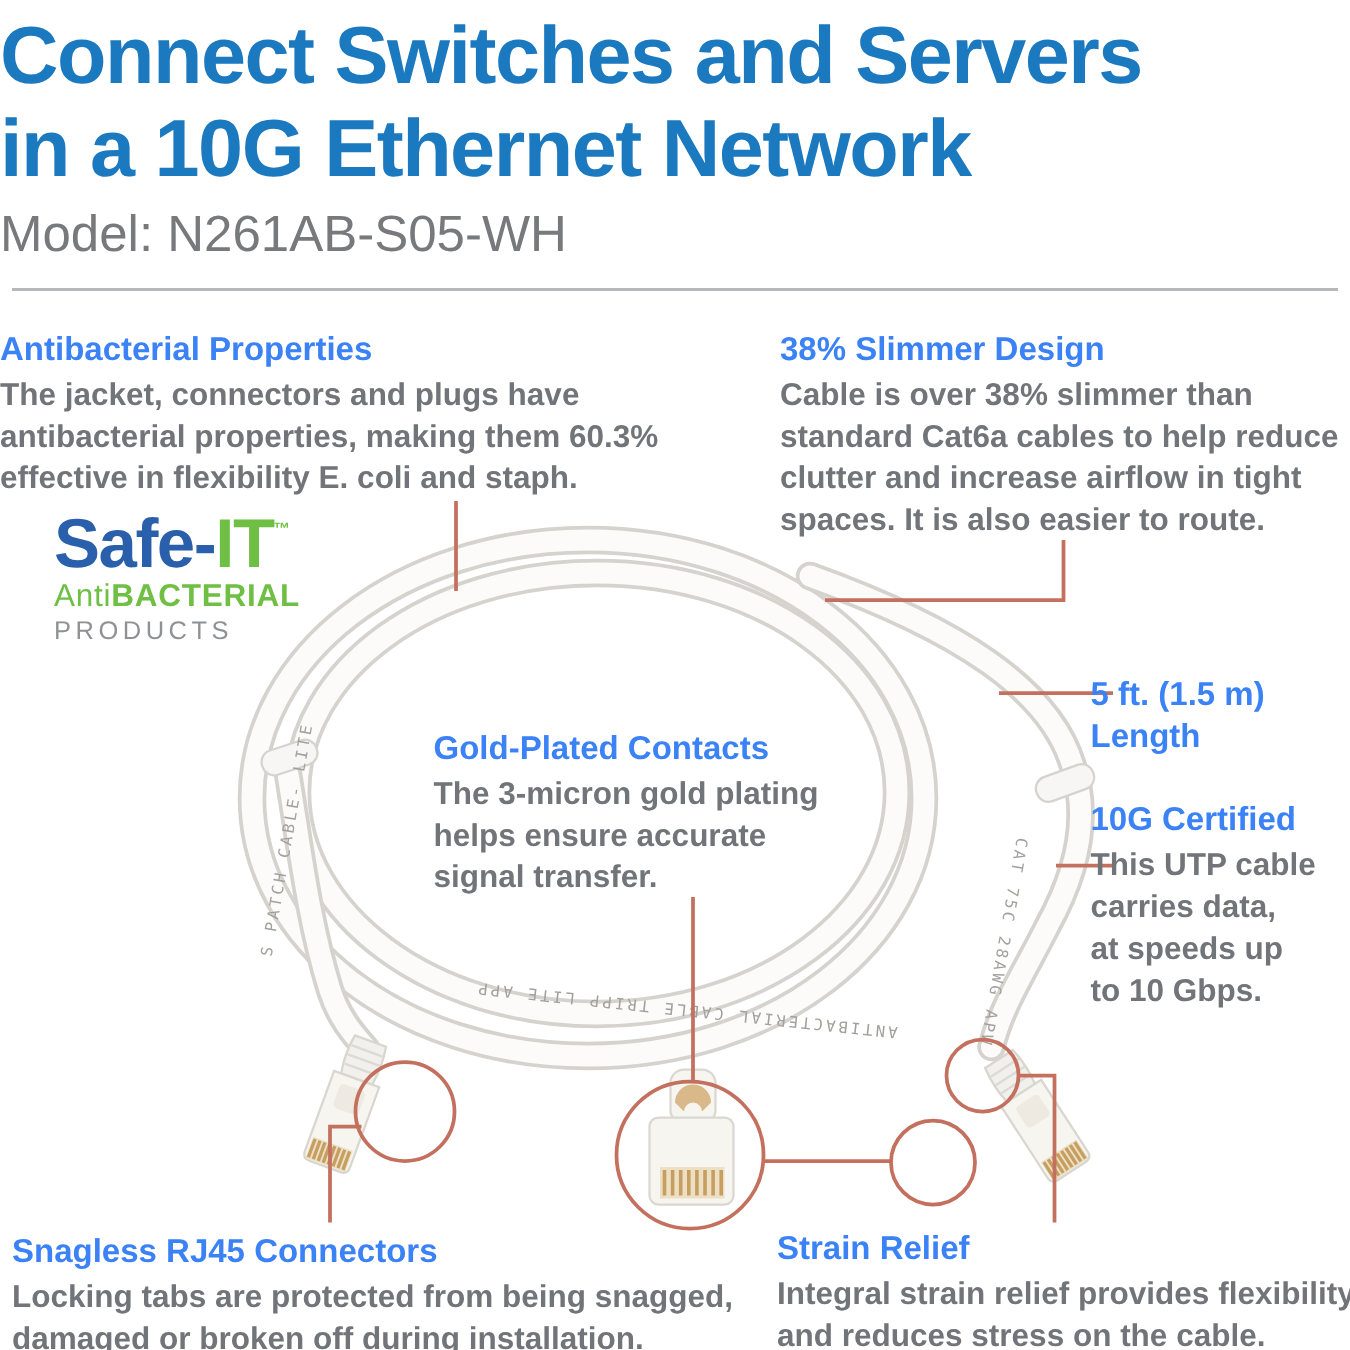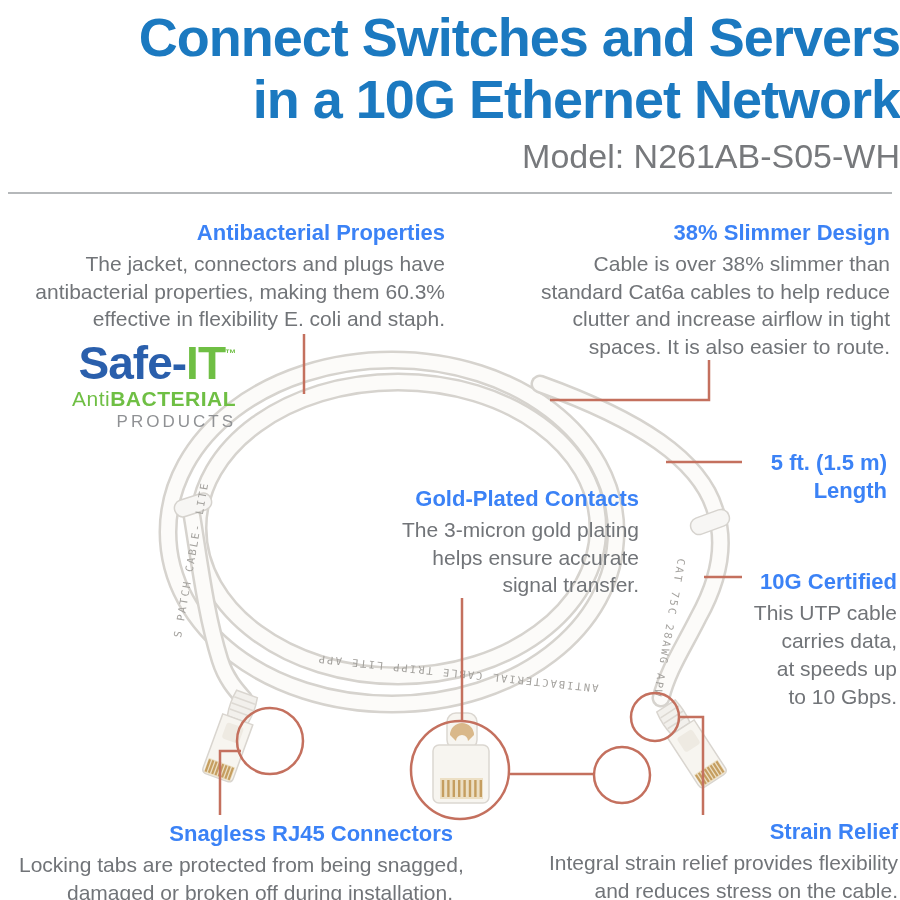--- a/index.html
+++ b/index.html
@@ -2,41 +2,41 @@
 <html><head>
 <meta charset="utf-8">
 <style>
   * { margin:0; padding:0; box-sizing:border-box; }
   html,body { background:#ffffff; }
   #stage {
     position:relative; width:900px; height:900px; overflow:hidden;
     background:#ffffff; font-family:"Liberation Sans", sans-serif;
   }
   #cable-art { position:absolute; left:0; top:0; z-index:1; }
-  .txt { position:absolute; z-index:2; text-align:right; }
+  .txt { position:absolute; z-index:2; text-align:left; }
   .txt .line { white-space:nowrap; }
 
   #title-block { left:0; top:6px; width:900px; }
   .title-line {
     color:#1b79c0; font-size:54px; font-weight:700; letter-spacing:-1px;
     line-height:62px; white-space:nowrap;
   }
   #model-line { color:#77797c; font-size:34px; font-weight:400; margin-top:7px; white-space:nowrap; }
 
   #separator { position:absolute; z-index:2; left:8px; top:192px; width:884px; border-top:2px solid #b5b8ba; }
 
   .feat-heading { color:#3b82f6; font-size:22px; font-weight:700; line-height:27px; white-space:nowrap; }
-  .feat-body   { color:#717478; font-size:21px; font-weight:400; line-height:27.5px; margin-top:4px;padding-left:11px; }
+  .feat-body   { color:#717478; font-size:21px; font-weight:700; line-height:27.5px; margin-top:4px; }
 
   #feat-antibacterial { left:0px;   top:219px; width:445px; }
   #feat-slimmer       { left:520px; top:219px; width:370px; }
   #feat-gold          { left:289px; top:485px; width:350px; }
   #feat-length        { left:727px; top:449px; width:160px; }
   #feat-length .feat-heading { line-height:28px; }
-  #feat-10g           { left:727px; top:568px; width:170px; }
+  #feat-10g           { left:727px; top:532px; width:170px; }
   #feat-10g .feat-body{ line-height:28px; }
   #feat-snagless      { left:8px;   top:820px; width:445px; }
   #feat-strain        { left:518px; top:818px; width:380px; }
 
   #safeit-logo { left:36px; top:329px; width:200px; z-index:2; }
   #logo-row1 { font-size:46px; font-weight:700; letter-spacing:-1px; line-height:48px; white-space:nowrap; }
   .logo-blue  { color:#2a5fac; }
   .logo-green { color:#6fbf44; }
   #logo-tm { font-size:11px; vertical-align:22px; letter-spacing:0; }
   #logo-row2 { font-size:21px; line-height:23px; letter-spacing:0.5px; white-space:nowrap; }

